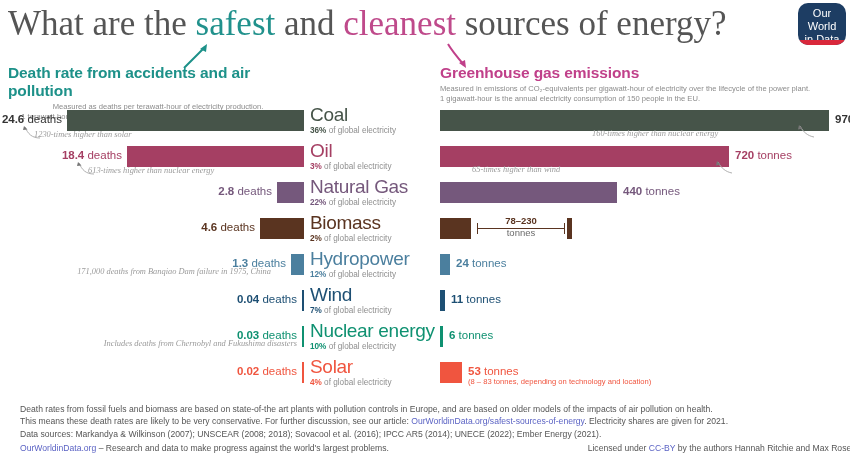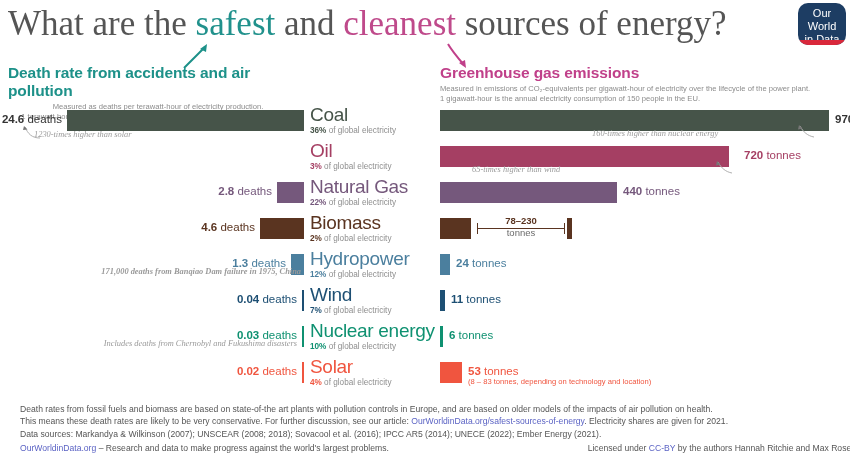--- a/index.html
+++ b/index.html
@@ -182,27 +182,38 @@
           <div class="rnote" style="top: 21px; left: 152px;">160-times higher than nuclear energy</div>
           <div style="position: absolute; top: 17px; left: 354px;">
             <svg width="22" height="14" viewBox="0 0 22 14">
               <path d="M20 12 C 14 11, 9 7, 6 1" stroke="#b0b0b0" stroke-width="1" fill="none"></path>
               <path d="M5 0 L 8.5 3.5 L 4 4.5 Z" fill="#777"></path>
             </svg>
           </div>
         </div>
       </div>
       <div class="row">
+        <div class="lhalf">
+          <div class="lbar" style="width: 177px; background: rgb(165, 63, 99);"></div>
+          <div class="ldeaths" style="right: 188px; color: rgb(165, 63, 99);"><b>18.4</b><span class="unit"> deaths</span></div>
+          <div class="lnote" style="left: 88px; top: 22px;">613-times higher than nuclear energy</div>
+          <div style="position: absolute; top: 18px; left: 74px;">
+            <svg width="22" height="14" viewBox="0 0 22 14">
+              <path d="M20 12 C 12 12, 8 8, 5 1" stroke="#b0b0b0" stroke-width="1" fill="none"></path>
+              <path d="M4 0 L 7.5 3.5 L 3 4 Z" fill="#777"></path>
+            </svg>
+          </div>
+        </div>
         <div class="labels">
           <div class="lbl-name" style="color: rgb(165, 63, 99);">Oil</div>
           <div class="lbl-share"><b style="color: rgb(165, 63, 99);">3%</b><span> of global electricity</span></div>
         </div>
         <div class="rhalf">
           <div class="rbar" style="width: 289px; background: rgb(165, 63, 99);"></div>
-          <div class="rtonnes" style="left: 304px; color: rgb(165, 63, 99);"><b>720</b><span class="unit"> tonnes</span></div>
+          <div class="rtonnes" style="left: 295px; color: rgb(165, 63, 99);"><b>720</b><span class="unit"> tonnes</span></div>
           <div class="rnote" style="top: 21px; left: 32px;">65-times higher than wind</div>
           <div style="position: absolute; top: 17px; left: 272px;">
             <svg width="22" height="14" viewBox="0 0 22 14">
               <path d="M20 12 C 14 11, 9 7, 6 1" stroke="#b0b0b0" stroke-width="1" fill="none"></path>
               <path d="M5 0 L 8.5 3.5 L 4 4.5 Z" fill="#777"></path>
             </svg>
           </div>
         </div>
       </div>
       <div class="row">
@@ -237,21 +248,21 @@
             <div class="range-txt">78–230</div>
             <div class="range-txt2">tonnes</div>
           </div>
           <div style="position: absolute; top: 2px; height: 21px; width: 5px; left: 127px; background: rgb(90, 52, 32);"></div>
         </div>
       </div>
       <div class="row">
         <div class="lhalf">
           <div class="lbar" style="width: 13px; background: rgb(75, 127, 158);"></div>
           <div class="ldeaths" style="right: 24px; color: rgb(75, 127, 158);"><b>1.3</b><span class="unit"> deaths</span></div>
-          <div class="lnote" style="right: 9px; top: 15px; font-weight: bold;">171,000 deaths from Banqiao Dam failure in 1975, China</div>
+          <div class="lnote" style="right: 39px; top: 15px;">171,000 deaths from Banqiao Dam failure in 1975, China</div>
         </div>
         <div class="labels">
           <div class="lbl-name" style="color: rgb(75, 127, 158);">Hydropower</div>
           <div class="lbl-share"><b style="color: rgb(75, 127, 158);">12%</b><span> of global electricity</span></div>
         </div>
         <div class="rhalf">
           <div class="rbar" style="width: 10px; background: rgb(75, 127, 158);"></div>
           <div class="rtonnes" style="left: 16px; color: rgb(75, 127, 158);"><b>24</b><span class="unit"> tonnes</span></div>
         </div>
       </div>

